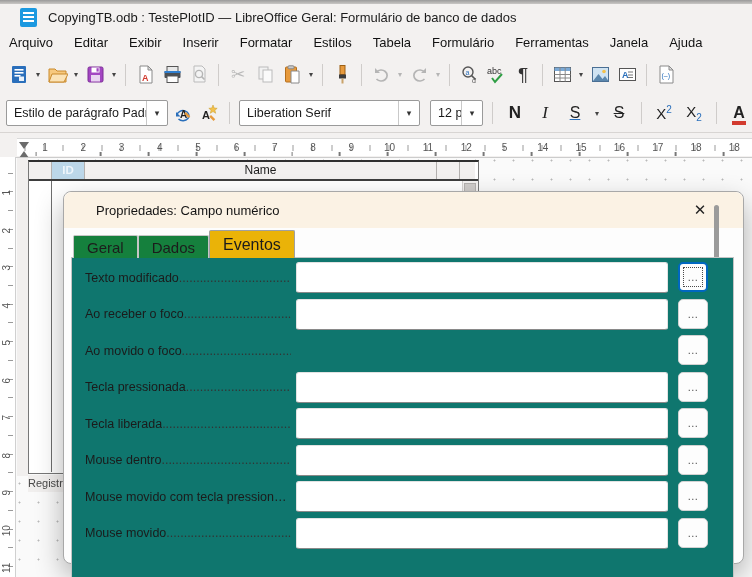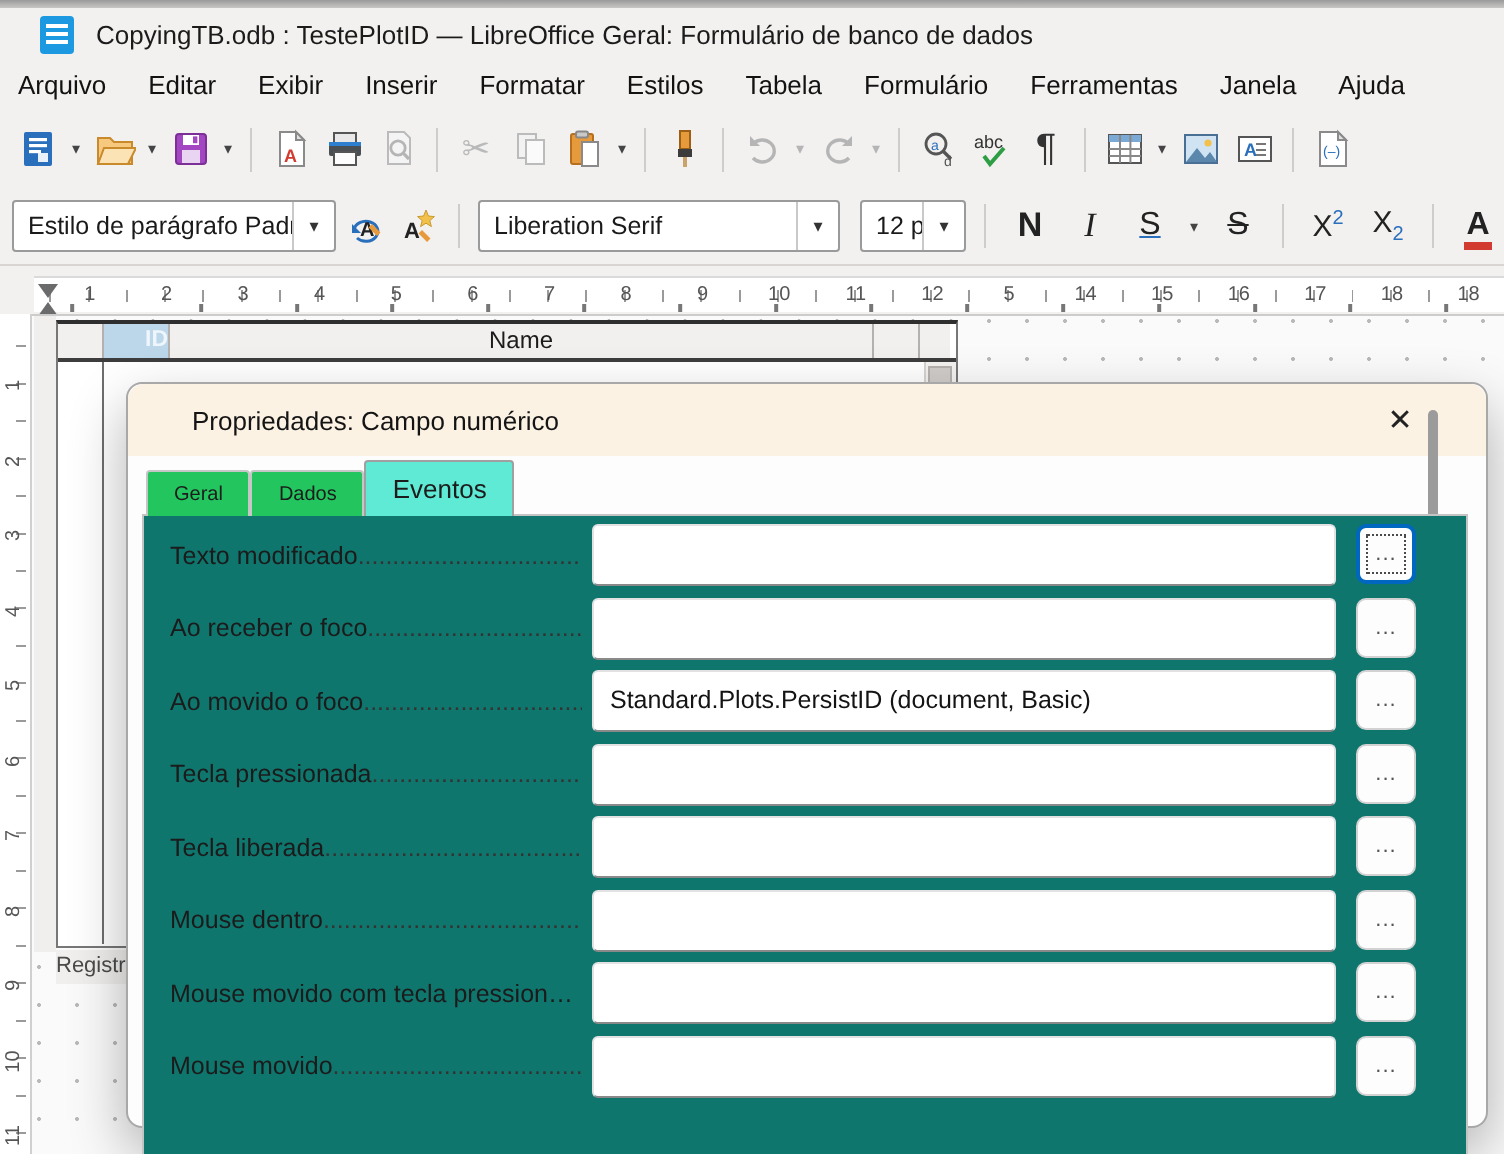--- a/index.html
+++ b/index.html
@@ -85,21 +85,21 @@
     background-size:19px 19px; background-position:10px 12px; border-top:1px solid #cccccc; }
   .left-gutter { position:absolute; left:17px; top:0; width:11px; height:318px; background:#f1efee; }
 
   
   .tablectl { position:absolute; left:28px; top:2px; width:451px; height:314px;
     background:#fff; border:1px solid #777; border-top:2px solid #2f2f2f; }
   .thead { display:flex; height:19px; border-bottom:2px solid #3d3d3d; }
   .thc { border-right:1px solid #b3b0ae; background:#f2f0ef; height:100%; }
   .thc.sel { background:#f2f0ef; width:23px; }
   .thc.id { background:#bcd7e9; width:33px; color:#eef5fb; font-size:11.5px; font-weight:bold;
-    text-align:right; line-height:17px; }
+    text-align:center; line-height:17px; }
   .thc.nm { width:352px; color:#1c1c1c; font-size:12px; text-align:center; line-height:17px; }
   .thc.sp { width:23px; }
   .thc.sc { width:15px; border-right:none; }
   .tbody { position:relative; height:291px; }
   .tbody .vline { position:absolute; left:22px; top:0; width:1px; height:100%; background:#6e6e6e; }
   .tbody .vscroll { position:absolute; right:0; top:0; width:16px; height:100%; background:#f4f2f1; border-left:1px solid #d5d2d0; }
   .tbody .vthumb { position:absolute; right:2px; top:2px; width:12px; height:10px; background:#cfccca; border:1px solid #b4b1af; }
 
   .recordbar { position:absolute; left:28px; top:317px; width:38px; height:17px; background:#f1efee;
     font-size:11px; color:#4a4a4a; overflow:hidden; white-space:nowrap; line-height:16px; }
@@ -108,24 +108,24 @@
   .dialog { position:absolute; left:63px; top:33px; width:681px; height:373px; z-index:10;
     background:#fdfdfd; border:1px solid #a8a8a8; border-radius:8px;
     box-shadow:0 12px 28px rgba(0,0,0,0.30); }
   .dlg-title { height:36px; background:#fbf2e4; border-radius:8px 8px 0 0;
     display:flex; align-items:center; padding:0 32px; }
   .dlg-title-text { flex:1; font-size:13px; color:#141414; }
   .dlg-close { width:22px; height:22px; display:flex; align-items:center; justify-content:center;
     font-size:15px; color:#222; }
 
   .dlg-tabs { position:absolute; left:9px; top:38px; height:28px; display:flex; align-items:flex-end; z-index:2; }
-  .dtab { height:23px; padding:0 13px; background:#22c55e; border:1px solid #c6c6c6;
-    border-bottom:none; font-size:10px; color:#1c1c1c; display:flex; align-items:center;
+  .dtab { height:23px; padding:0 13px; background:#15803d; border:1px solid #c6c6c6;
+    border-bottom:none; font-size:15px; color:#1c1c1c; display:flex; align-items:center;
     border-radius:2px 2px 0 0; }
-  .dtab.active { height:28px; background:#5eead4; border-color:#a0a0a0; font-size:13px; }
+  .dtab.active { height:28px; background:#eab308; border-color:#a0a0a0; font-size:16px; }
 
   .dlg-content { position:absolute; left:7px; top:65px; width:663px; height:362px;
     background:#0f766e; border:1px solid #c4c4c4; z-index:1;
     display:flex; flex-direction:column; gap:5.5px; padding:4px 0 0 0; }
   .erow { position:relative; height:31px; flex:0 0 auto; display:flex; align-items:center; }
   .erow .lblwrap { position:absolute; left:13px; width:206px; display:flex; align-items:baseline; overflow:hidden; }
   .lbl-text { font-size:12.5px; color:#1b1b1b; white-space:nowrap; overflow:hidden;
     text-overflow:ellipsis; flex:0 1 auto; }
   .leader { flex:1 1 0; min-width:0; overflow:hidden; white-space:nowrap; font-size:12.5px; color:#333; }
   .leader::after { content:"................................................................................"; }
@@ -463,21 +463,20 @@
             </div>
             <div class="efield"></div>
             <div class="ebtn">...</div>
           </div>
 
           <div class="erow">
             <div class="lblwrap">
               <span class="lbl-text">Ao movido o foco</span>
               <span class="leader"></span>
             </div>
-            <div class="efield">Standard.Plots.PersistID (document, Basic)</div>
             <div class="ebtn">...</div>
           </div>
 
           <div class="erow">
             <div class="lblwrap">
               <span class="lbl-text">Tecla pressionada</span>
               <span class="leader"></span>
             </div>
             <div class="efield"></div>
             <div class="ebtn">...</div>

